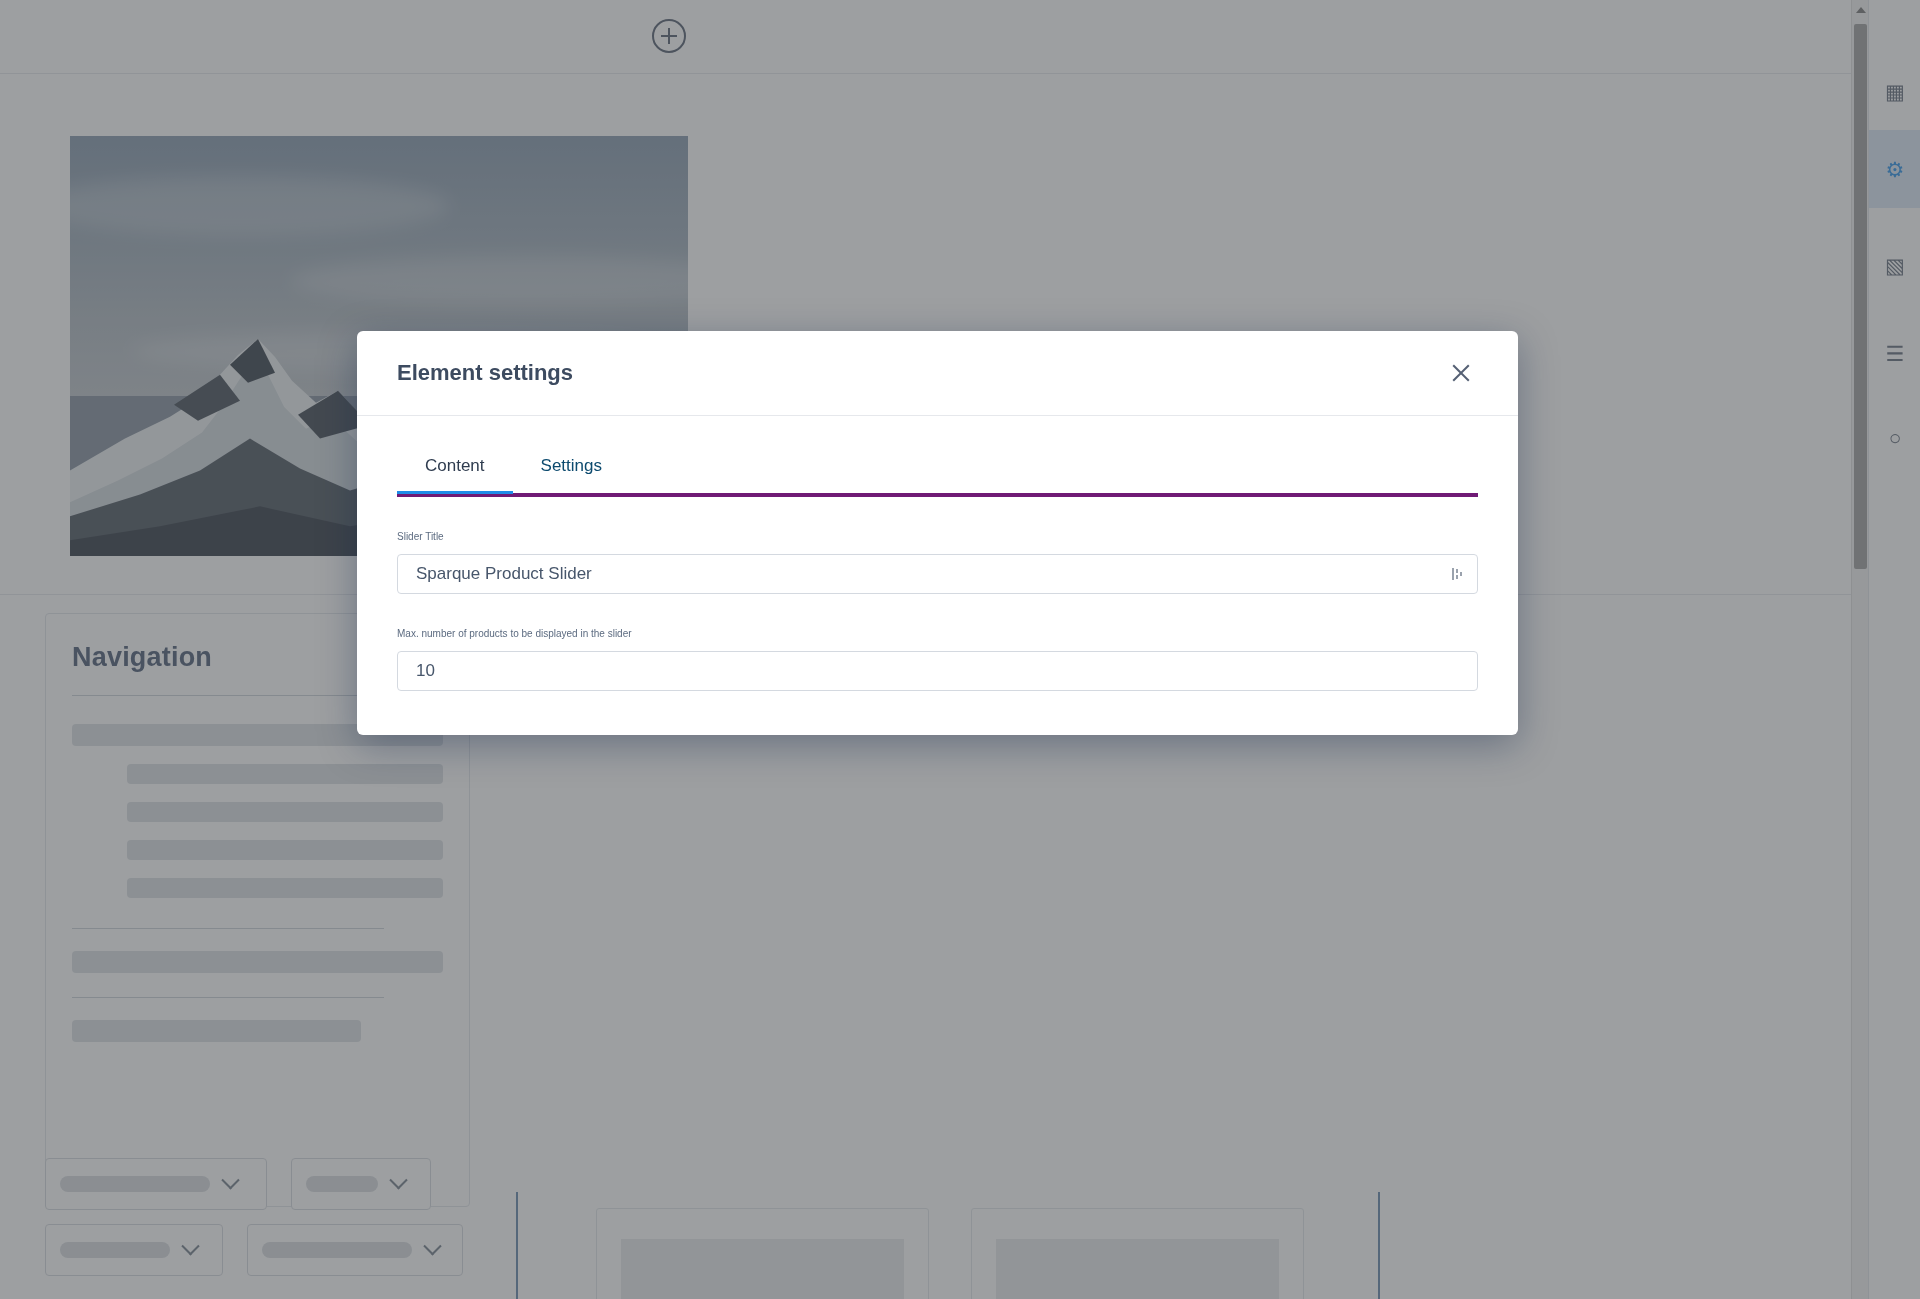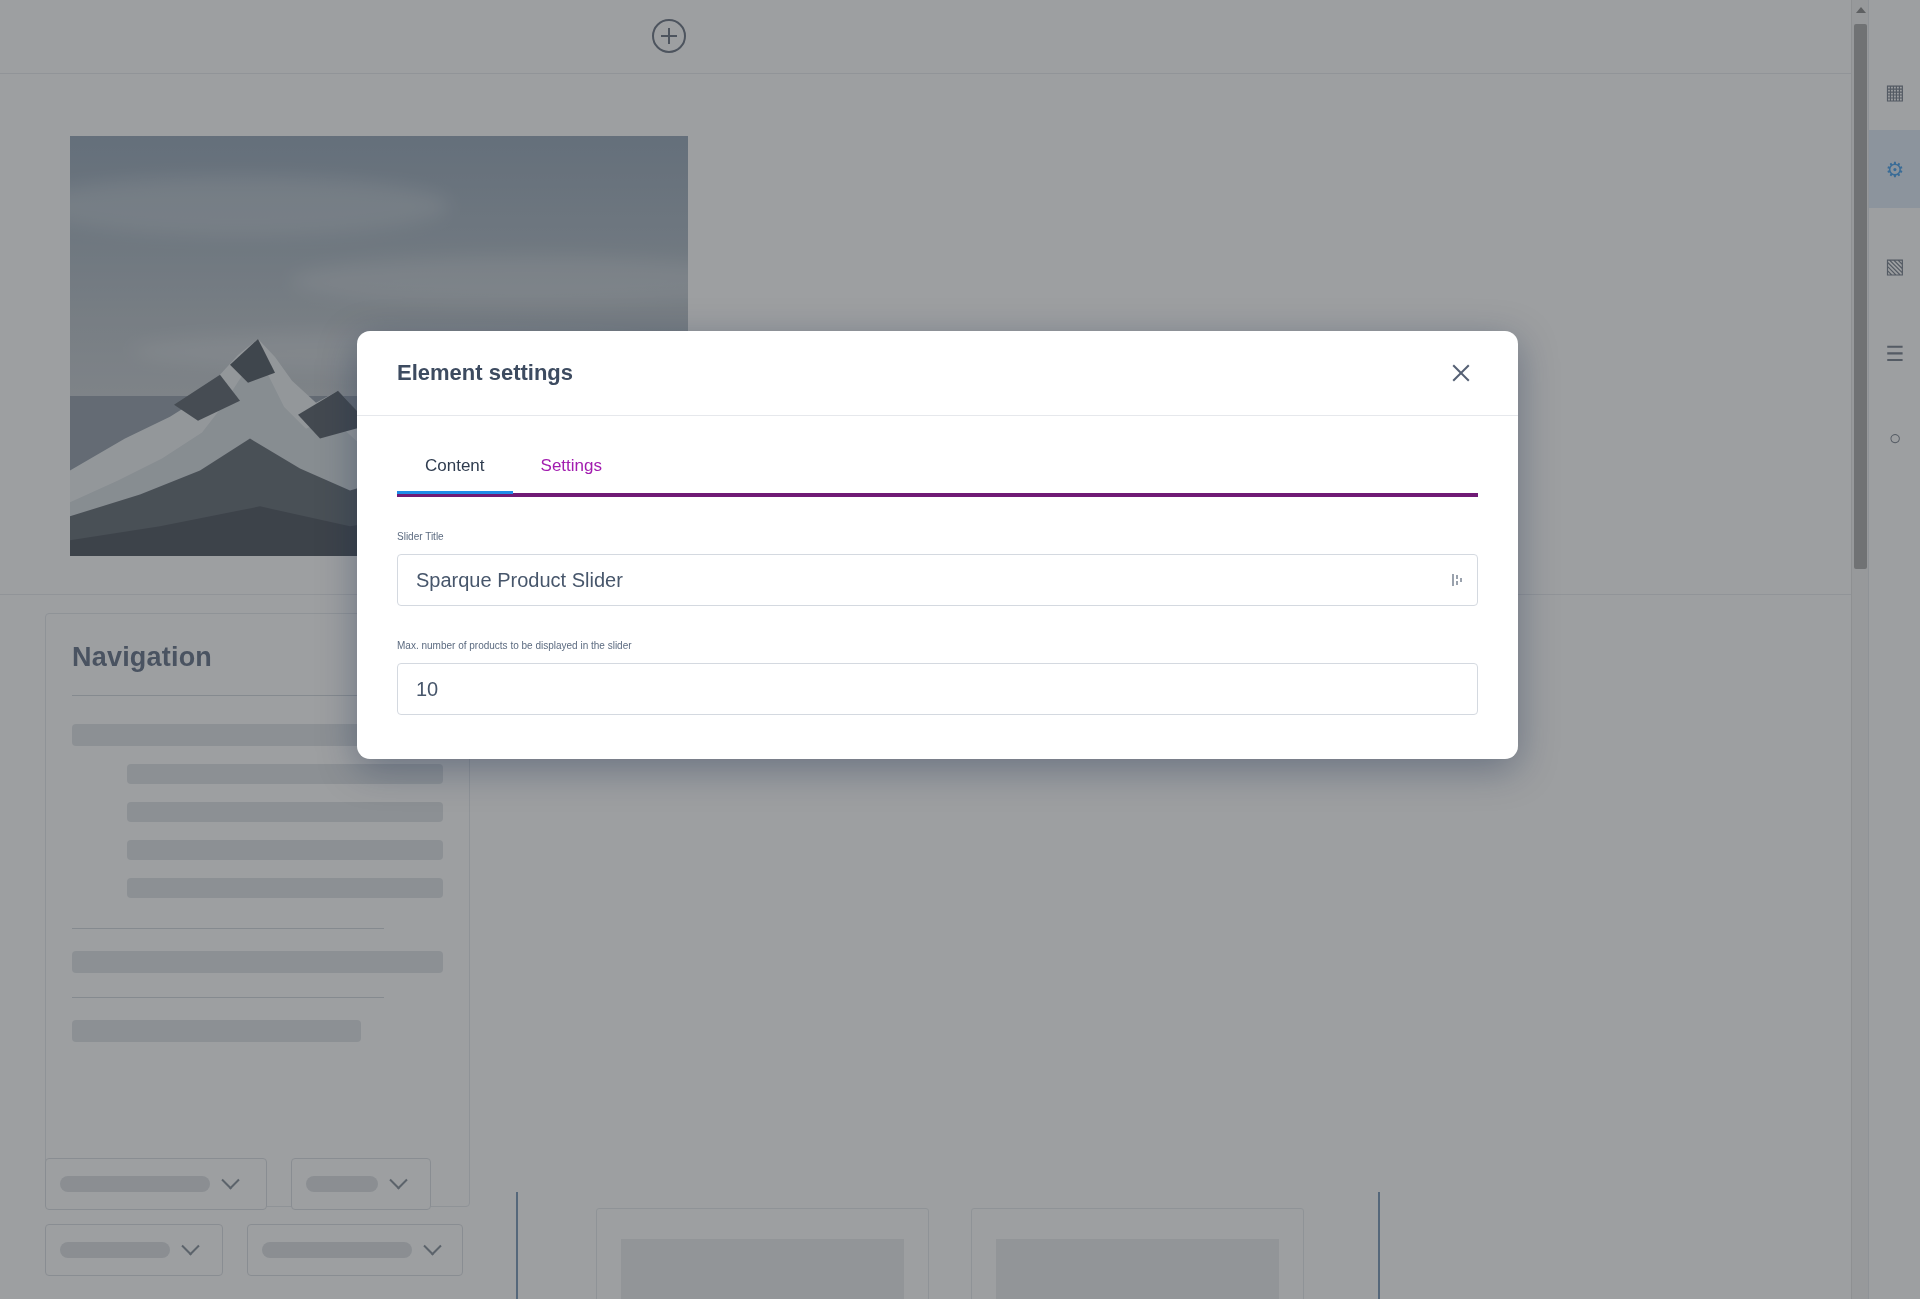--- a/index.html
+++ b/index.html
@@ -230,21 +230,21 @@
     z-index: 50;
   }
 
   
   .modal {
     position: absolute;
     left: 357px; top: 331px;
     width: 1161px;
     z-index: 60;
     background: #ffffff;
-    border-radius: 13px;
+    border-radius: 6px;
     box-shadow: 0 10px 38px rgba(9,30,66,0.34);
     overflow: hidden;
   }
   .modal-head {
     height: 85px;
     display: flex;
     align-items: center;
     padding: 0 40px;
     border-bottom: 1px solid #e6e8ec;
   }
@@ -275,21 +275,21 @@
 
   .tabs {
     display: flex;
     gap: 0;
     border-bottom: 4px solid #701a75;
     position: relative;
   }
   .tab {
     padding: 8px 28px 17px 28px;
     font-size: 17px;
-    color: #a21caf;
+    color: #0c4a6e;
     background: none;
     border: none;
     cursor: pointer;
     position: relative;
   }
   .tab.active { color: #2f3c4f; }
   .tab.active::after {
     content: "";
     position: absolute;
     left: 0; right: 0; bottom: -1px;
@@ -300,26 +300,26 @@
   .field-label {
     font-size: 10px;
     color: #5c6b80;
     margin-bottom: 12px;
     display: block;
   }
   .field-group { margin-top: 34px; }
 
   .text-input, .num-input, .sel-box {
     width: 100%;
-    height: 52px;
+    height: 40px;
     border: 1px solid #d4d9e0;
     border-radius: 4px;
     background: #ffffff;
     padding: 12px 18px;
-    font-size: 20px;
+    font-size: 17px;
     color: #47566b;
     font-family: "Liberation Sans", sans-serif;
   }
   .input-wrap { position: relative; }
   .resize-grip {
     position: absolute;
     right: 14px; top: 50%;
     transform: translateY(-50%);
     width: 14px; height: 14px;
     pointer-events: none;

